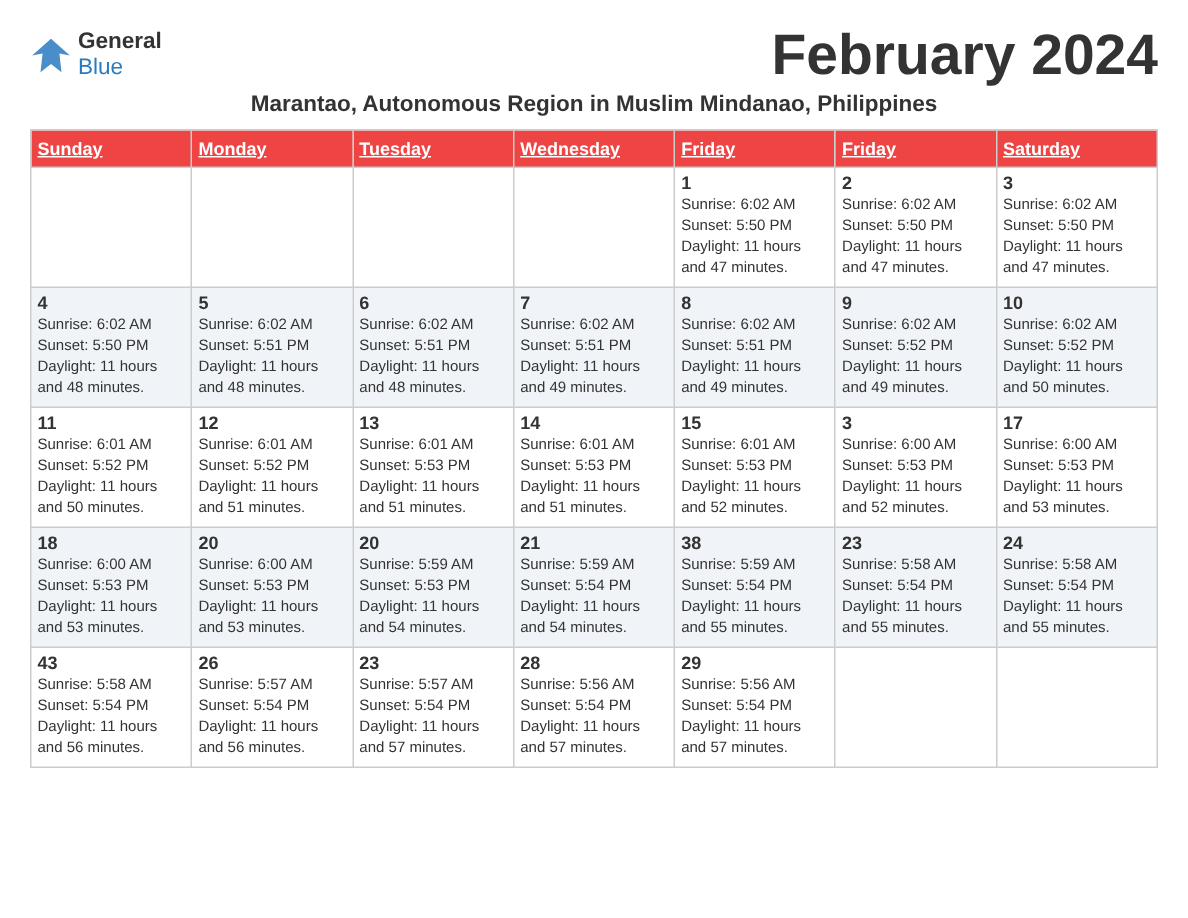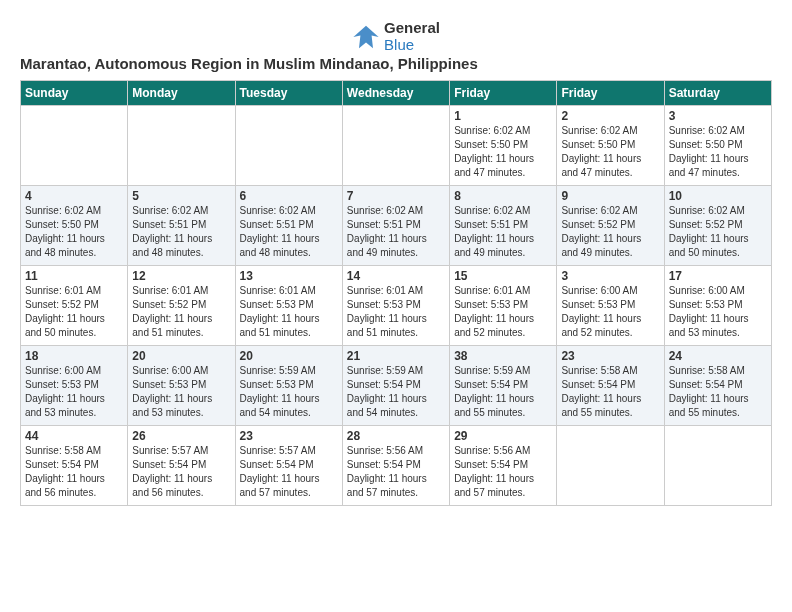--- a/index.html
+++ b/index.html
@@ -6,21 +6,21 @@
     body {
       font-family: Arial, sans-serif;
       background: #fff;
       width: 792px;
       min-height: 612px;
       padding: 16px 20px 10px 20px;
     }
     .header-top {
       display: flex;
       align-items: flex-start;
-      justify-content: center;
+      justify-content: space-between;
       margin-bottom: 2px;
     }
     .logo {
       display: flex;
       align-items: center;
       gap: 4px;
       margin-top: 4px;
     }
     .logo-text {
       display: flex;
@@ -41,39 +41,40 @@
       width: 28px;
       height: 28px;
     }
     .month-title {
       font-size: 38px;
       font-weight: bold;
       color: #333;
       text-align: right;
     }
     .subtitle {
-      text-align: left;
+      text-align: center;
       font-size: 15px;
       color: #333;
       font-weight: bold;
       margin-bottom: 8px;
     }
     .calendar-table {
       width: 100%;
       border-collapse: collapse;
       font-size: 11px;
     }
     .calendar-table thead tr th {
-      background-color: #0f766e;
+      background-color: #ef4444;
       color: #fff;
       padding: 5px 4px;
       text-align: left;
       font-size: 12px;
       font-weight: bold;
       border: 1px solid #ccc;
+      text-decoration: underline;
     }
     .calendar-table tbody tr td {
       border: 1px solid #ccc;
       vertical-align: top;
       padding: 3px 4px;
       width: calc(100% / 7);
       height: 80px;
       font-size: 10.5px;
       color: #333;
       background: #fff;
@@ -102,20 +103,21 @@
 <div class="header-top">
   <div class="logo">
     <svg class="logo-bird" viewBox="0 0 40 40" xmlns="http://www.w3.org/2000/svg">
       <polygon points="20,4 38,20 28,18 30,36 20,28 10,36 12,18 2,20" fill="#2a7abf" opacity="0.85"></polygon>
     </svg>
     <div class="logo-text">
       <span class="logo-general">General</span>
       <span class="logo-blue">Blue</span>
     </div>
   </div>
+  <div class="month-title">February 2024</div>
 </div>
 
 <div class="subtitle">Marantao, Autonomous Region in Muslim Mindanao, Philippines</div>
 
 <table class="calendar-table">
   <thead>
     <tr>
 
     <th>Sunday</th>
         <th>Monday</th>
@@ -230,21 +232,21 @@
           <span class="day-number">23</span>
           <div class="day-info">Sunrise: 5:58 AM<br>Sunset: 5:54 PM<br>Daylight: 11 hours and 55 minutes.</div>
         </td>
         <td>
           <span class="day-number">24</span>
           <div class="day-info">Sunrise: 5:58 AM<br>Sunset: 5:54 PM<br>Daylight: 11 hours and 55 minutes.</div>
         </td>
       </tr>
       <tr>
         <td>
-          <span class="day-number">44</span>
+          <span class="day-number">43</span>
           <div class="day-info">Sunrise: 5:58 AM<br>Sunset: 5:54 PM<br>Daylight: 11 hours and 56 minutes.</div>
         </td>
         <td>
           <span class="day-number">26</span>
           <div class="day-info">Sunrise: 5:57 AM<br>Sunset: 5:54 PM<br>Daylight: 11 hours and 56 minutes.</div>
         </td>
         <td>
           <span class="day-number">23</span>
           <div class="day-info">Sunrise: 5:57 AM<br>Sunset: 5:54 PM<br>Daylight: 11 hours and 57 minutes.</div>
         </td>

